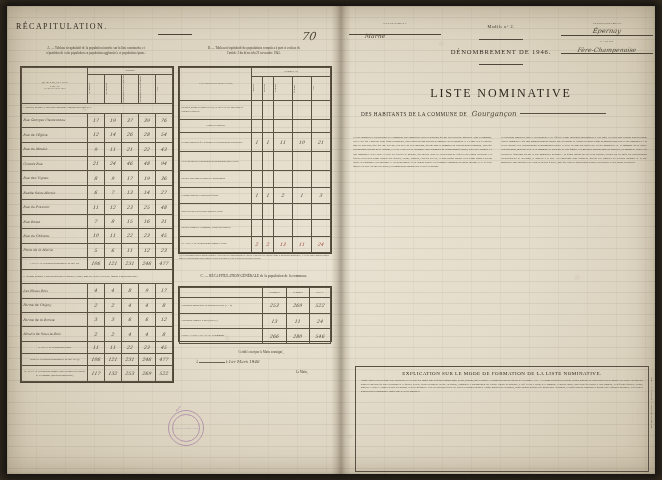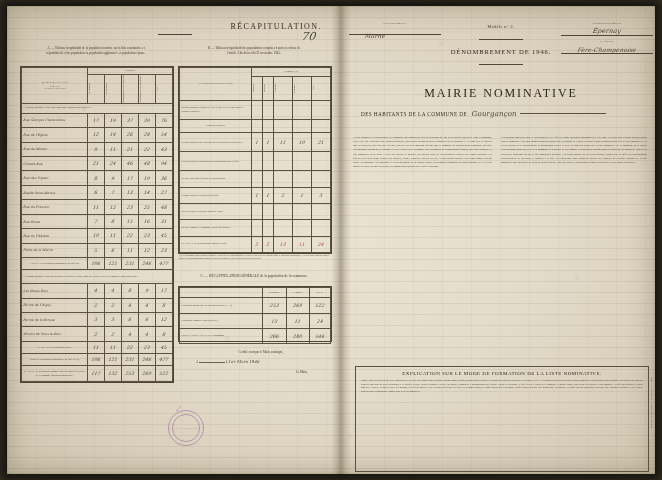--- a/index.html
+++ b/index.html
@@ -66,21 +66,21 @@
     transform:skewX(-9deg);
     letter-spacing:.02em;
   }
   .hand-red{color:#9a4338;}
 
   
   .pg-left{position:absolute;left:9px;top:0;width:318px;height:468px;z-index:5;}
   .pg-right{position:absolute;left:340px;top:0;width:308px;height:468px;z-index:5;}
 
   .recap-title{
-    position:absolute;left:0;right:12px;top:16px;text-align:right;
+    position:absolute;left:0;right:12px;top:16px;text-align:left;
     font-size:8px;letter-spacing:.18em;color:#342c22;
   }
   .recap-uline{position:absolute;left:50%;transform:translateX(-50%);top:28px;width:34px;height:1.2px;background:#4a4236;}
 
   .pagenum{
     position:absolute;left:286px;top:24px;font-size:11px;
   }
 
   .sec-head{
     font-size:3.1px;text-align:center;color:#433a2e;line-height:1.5;
@@ -913,21 +913,21 @@
 
       <div style="position:absolute;right:2px;top:16px;width:92px;">
         <div class="fieldlbl">ARRONDISSEMENT</div>
         <div class="hand" style="text-align:center;font-size:6.5px;margin-top:2px;">Épernay</div>
         <div class="fieldline"></div>
         <div class="fieldlbl" style="margin-top:4px;">CANTON</div>
         <div class="hand" style="text-align:center;font-size:6px;margin-top:3px;">Fère-Champenoise</div>
         <div class="fieldline"></div>
       </div>
 
-      <div class="liste-title hdr">MAIRIE NOMINATIVE</div>
+      <div class="liste-title hdr">LISTE NOMINATIVE</div>
       <div class="liste-sub">
         <span>DES HABITANTS DE LA COMMUNE DE</span>
         <span class="hand" style="font-size:7px;margin-left:3px;">Gourgançon</span>
         <span style="display:inline-block;width:86px;border-bottom:.6px solid #5a5144;vertical-align:2px;margin-left:2px;"></span>
       </div>
 
       <div class="instr" style="left:6px;top:130px;width:139px;">La liste nominative des habitants de la commune doit comprendre tous les habitants qui ont leur résidence habituelle dans la commune, c'est-à-dire qui y habitent d'une façon permanente, qu'ils soient ou non présents au moment du recensement. Il y a donc lieu d'y inscrire tous les individus, quel que soit leur âge, leur sexe ou leur condition, qui ont dans la commune un établissement permanent, ainsi que les habitants présents ou de passage, et il n'y a pas lieu de distinguer entre nationaux ou ressortissants français, alliés ou étrangers. La liste nominative sera établie à l'aide des feuilles de ménage, qui doivent avoir été préalablement vérifiées par l'agent recenseur. Les feuilles recueillies seront classées par quartier, village, hameau, écart ou lieu dit, et dans chaque groupe elles seront rangées suivant l'ordre des maisons et des ménages. Il est indispensable de ne jamais séparer les personnes composant un même ménage et de les faire figurer à la suite les unes des autres, en commençant toujours par le chef de ménage.</div>
       <div class="instr" style="left:154px;top:130px;width:146px;">Les maisons inhabitées dont le recensement a été effectué seront également mentionnées à leur rang. Les individus résidant habituellement dans la commune et qui sont momentanément absents lors du passage de l'agent recenseur seront néanmoins portés sur la liste nominative. Les élèves internes des établissements d'enseignement public et privé ne sont pas portés sur la liste nominative de la commune où se trouve l'établissement, mais sur celle de la commune de résidence de leur famille. Les militaires présents sous les drapeaux, les marins de l'État et les détenus ne figureront pas sur la liste nominative ordinaire ; ils seront inscrits sur des états distincts, dressés par les chefs des établissements d'utilisation ou de détention, et annexés à la liste. Les conditions dans lesquelles doivent être remplies les diverses colonnes de la liste nominative sont indiquées au verso du présent feuillet, ainsi que dans les instructions destinées aux maires et aux agents recenseurs.</div>
 
       <div class="explain-box">

